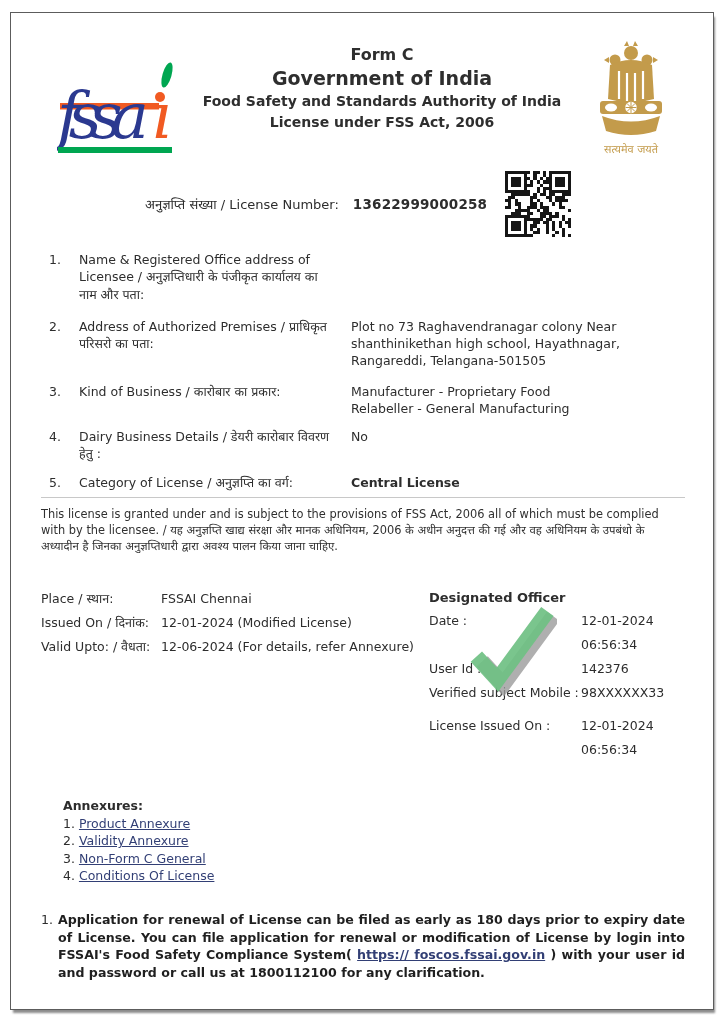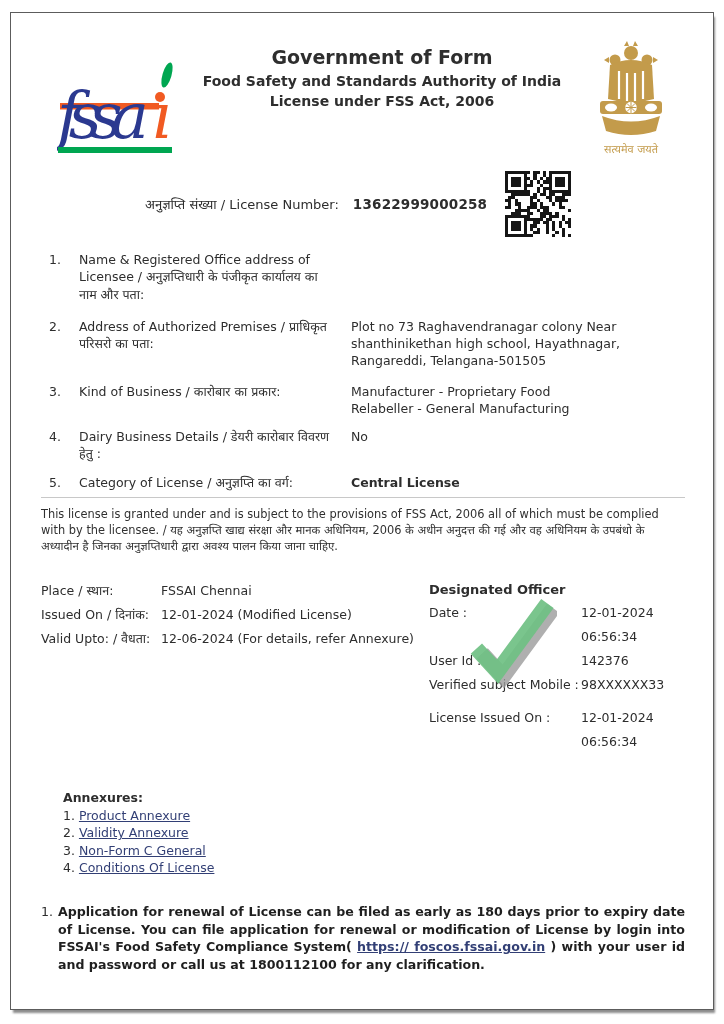--- a/index.html
+++ b/index.html
@@ -36,21 +36,21 @@
   .frow .lab { padding-right:18px; }
   .frow .val { white-space:pre-line; }
   .frow.m1 { margin-bottom:15px; }
   .frow.m2 { margin-bottom:13px; }
   .frow.m3 { margin-bottom:11px; }
   .frow.m4 { margin-bottom:11px; }
   .bold { font-weight:bold; }
   .hr { border-top:1px solid #c8c8c8; margin:6px 0 9px 0; }
   .provision { font-size:11.4px; line-height:1.4; color:#303030; }
   
-  .cols { display:flex; margin-top:24px; }
+  .cols { display:flex; margin-top:32px; }
   .issue { width:388px; flex:none; }
   .irow { display:grid; grid-template-columns:120px 1fr; font-size:12.5px; line-height:24px; }
   .officer { flex:1; position:relative; }
   .officer .otitle { font-size:13px; font-weight:bold; line-height:22px; }
   .orow { display:grid; grid-template-columns:152px 1fr; font-size:12.5px; line-height:24px; }
   .orow.last { margin-top:9px; }
   .check { position:absolute; left:32px; top:8px; width:96px; height:104px; pointer-events:none; }
   
   .annex { margin:36px 0 0 22px; font-size:12.5px; }
   .annex .atitle { font-weight:bold; margin-bottom:2px; }
@@ -75,21 +75,22 @@
         <rect x="3" y="62" width="99" height="6.5" fill="#F15A22"></rect>
         <text x="0" y="97" font-family="DejaVu Serif, serif" font-style="italic" font-size="64" fill="#2B3990" textLength="92">fssa</text>
         <text x="94" y="97" font-family="DejaVu Serif, serif" font-style="italic" font-size="64" fill="#F15A22">ı</text>
         <circle cx="103" cy="56" r="5" fill="#F15A22"></circle>
         <ellipse cx="110" cy="34" rx="4.5" ry="13" fill="#00A651" transform="rotate(16 110 34)"></ellipse>
         <rect x="1" y="106" width="114" height="6" fill="#00A651"></rect>
       </svg>
     </div>
 
     <div class="titles">
-      <div class="t-gov">Government of Form</div>
+      <div class="t-form">Form C</div>
+      <div class="t-gov">Government of India</div>
       <div class="t-auth">Food Safety and Standards Authority of India</div>
       <div class="t-act">License under FSS Act, 2006</div>
     </div>
 
     <div class="emblem-wrap">
       <svg viewBox="0 0 100 100" width="100" height="100">
         <g fill="#C39B4B">
           <circle cx="50" cy="12" r="7"></circle>
           <path d="M43 5 L46 0 L48 5 Z M52 5 L54 0 L57 5 Z"></path>
           <circle cx="34" cy="19" r="5.5"></circle>

